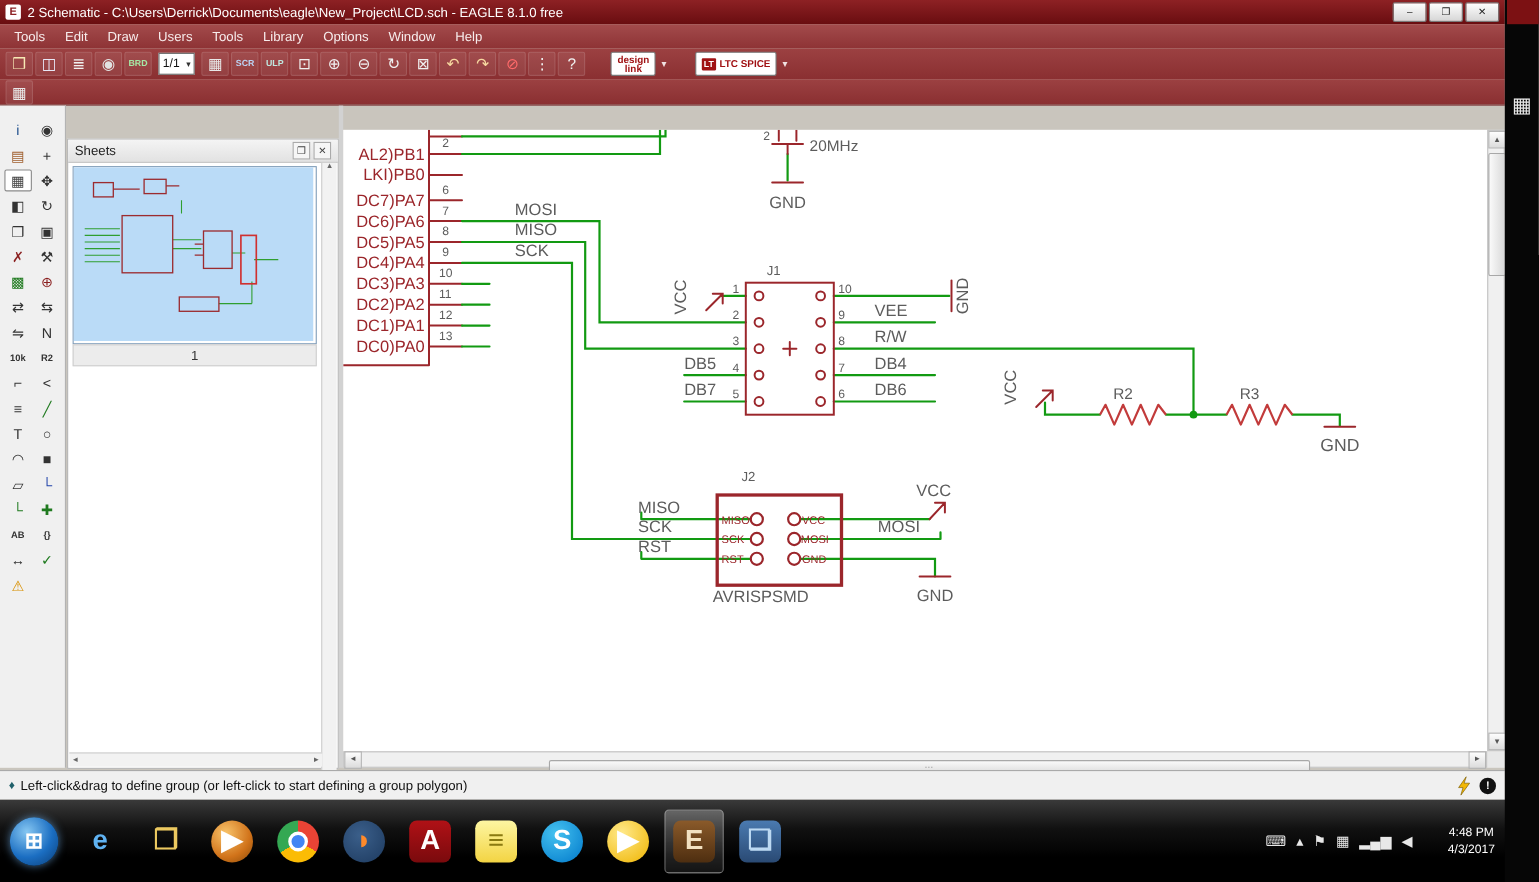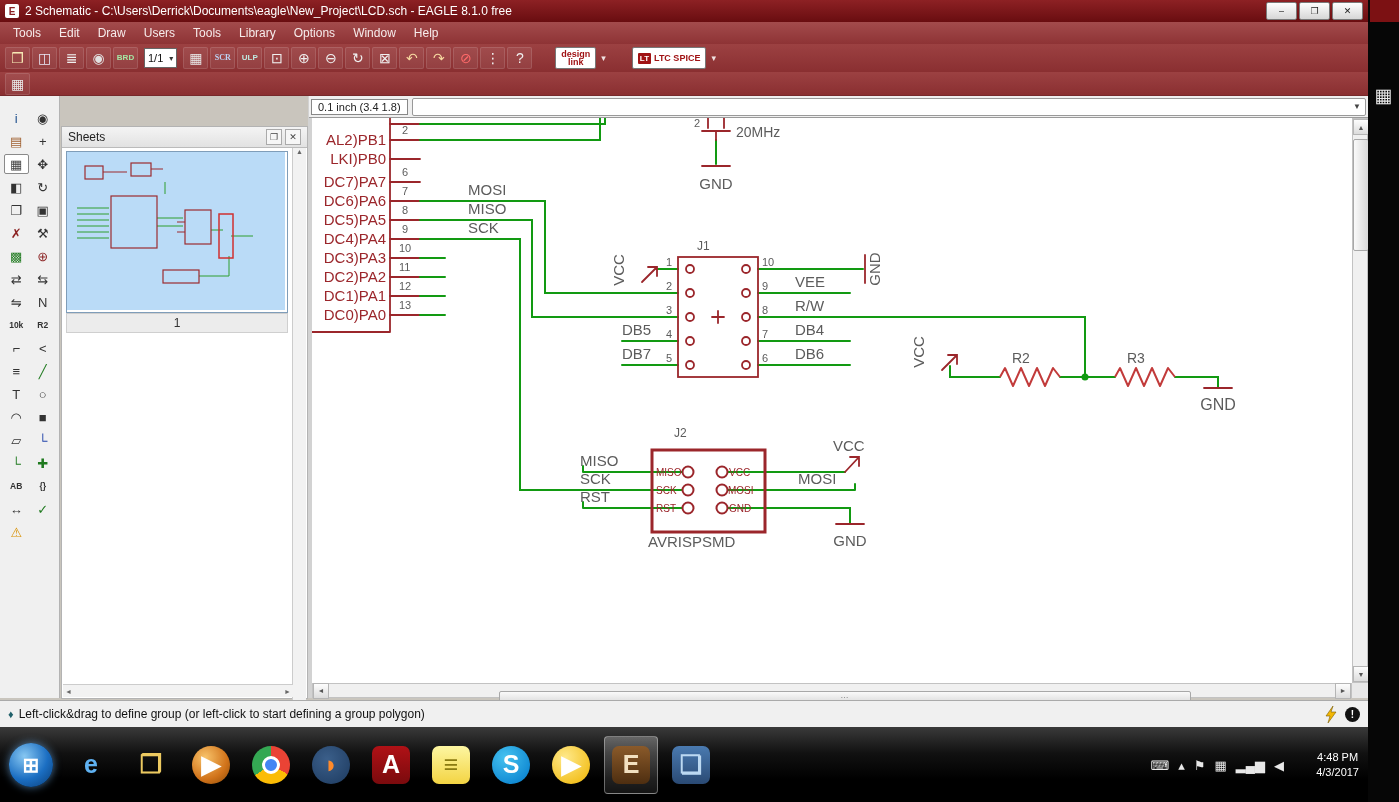--- a/index.html
+++ b/index.html
@@ -139,21 +139,21 @@
       </span>
     <div class="combo" data-name="sheet-selector">
       <span data-name="sheet-selector-value">1/1</span>
       <span class="caret" data-name="chevron-down-icon">▾</span>
     </div>
     <span class="tb-group">
 
     <button class="tbtn" data-name="grid-table-button" style="color: rgb(232, 232, 232);">
           <span class="glyph" data-name="toolbar-glyph">▦</span>
         </button>
-        <button class="tbtn sm" data-name="run-script-button" style="color: rgb(188, 212, 245); font-family: Liberation Serif, serif;">
+        <button class="tbtn sm" data-name="run-script-button" style="color: rgb(188, 212, 245);">
           <span class="glyph" data-name="toolbar-glyph">SCR</span>
         </button>
         <button class="tbtn sm" data-name="run-ulp-button" style="color: rgb(191, 232, 224);">
           <span class="glyph" data-name="toolbar-glyph">ULP</span>
         </button>
         <button class="tbtn" data-name="zoom-fit-button" style="color: rgb(240, 240, 240);">
           <span class="glyph" data-name="toolbar-glyph">⊡</span>
         </button>
         <button class="tbtn" data-name="zoom-in-button" style="color: rgb(240, 240, 240);">
           <span class="glyph" data-name="toolbar-glyph">⊕</span>
@@ -350,27 +350,20 @@
       <span data-name="scroll-down-icon">▼</span>
     </div>
     <div class="hscroll" data-name="sheets-horizontal-scrollbar">
       <span data-name="scroll-left-icon">◄</span>
       <span data-name="scroll-right-icon">►</span>
     </div>
   </div>
 
   <div class="splitter" data-name="panel-splitter"></div>
 
-  <div class="coordbar" data-name="coordinate-bar">
-    <span class="coordbox" data-name="coordinate-display">0.1 inch (3.4 1.8)</span>
-    <span class="cmdline" data-name="command-line">
-      <input data-name="command-input" value="" style="">
-      <span class="caret" data-name="command-dropdown-icon">▼</span>
-    </span>
-  </div>
 
   <div class="canvas" data-name="schematic-canvas">
     <svg width="1040" height="565" viewBox="0 0 1040 565" data-name="schematic-drawing">
 
       <g data-name="component-mcu">
         <path class="sym" d="M78,0 V214 M0,214 H78" data-name="mcu-body"></path>
         <path class="sym" d="M78,6h30 M78,22h30 M78,41h30 M78,64h30 M78,83h30 M78,102h30 M78,121h30 M78,140h30 M78,159h30 M78,178h30 M78,197h30" data-name="mcu-pin-stubs"></path>
         <text class="pin t15" x="74" y="27" text-anchor="end" data-name="mcu-pin-name">AL2)PB1</text>
         <text class="pin t15" x="74" y="46" text-anchor="end" data-name="mcu-pin-name">LKI)PB0</text>
         <text class="pin t15" x="74" y="69" text-anchor="end" data-name="mcu-pin-name">DC7)PA7</text>

